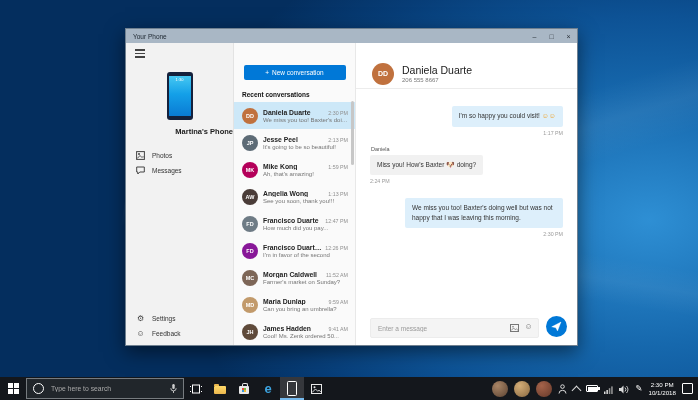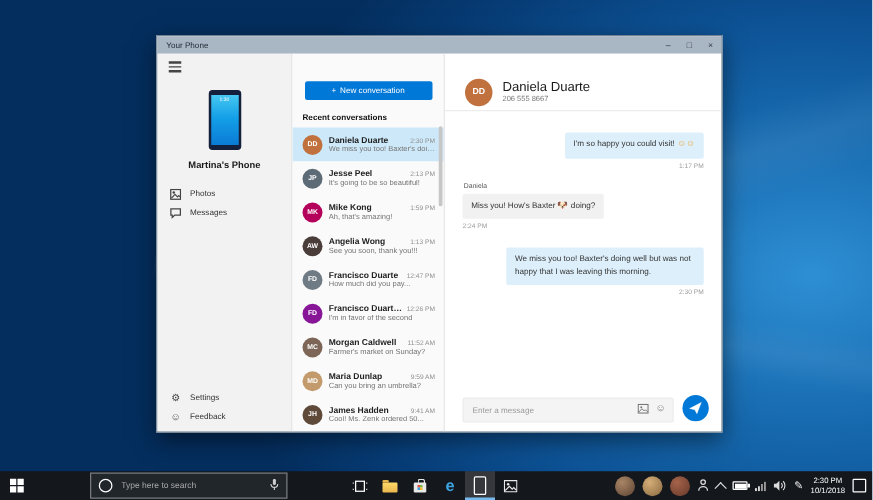--- a/index.html
+++ b/index.html
@@ -25,21 +25,21 @@
 
   
   .sidebar{width:108px;flex:none;background:#f2f2f2;border-right:1px solid #e3e3e3;
     box-sizing:border-box;display:flex;flex-direction:column;}
   .hamburger{margin:6px 0 0 9px;width:10px;display:flex;flex-direction:column;gap:2px;}
   .hamburger span{height:1.5px;background:#444;}
   .phone-graphic{width:26px;height:48px;background:#15213c;border-radius:3px;
     margin:14px auto 0;padding:4px 2px;box-sizing:border-box;}
   .phone-screen{width:100%;height:100%;background:linear-gradient(180deg,#46c8f2 0%,#14a0e8 45%,#0a7bd4 100%);
     text-align:center;font-size:4px;color:#fff;line-height:7px;}
-  .device-name{text-align:center;font-size:7.5px;font-weight:bold;color:#1a1a1a;margin-top:7px;}
+  .device-name{text-align:right;font-size:7.5px;font-weight:bold;color:#1a1a1a;margin-top:7px;}
   .side-nav{margin-top:12px;}
   .side-item{display:flex;align-items:center;gap:7px;height:15px;padding:0 10px;
     font-size:6.5px;color:#333;cursor:default;}
   .side-spacer{flex:1;}
   .side-footer{margin-bottom:4px;}
   .glyph-icon{font-size:8px;color:#444;line-height:1;width:9px;text-align:center;}
   .s-icon{flex:none;display:flex;align-items:center;justify-content:center;width:9px;}
 
   
   .convlist{width:122px;flex:none;background:#fafafa;border-right:1px solid #e8e8e8;
@@ -87,21 +87,21 @@
   .msg-input{width:100%;height:100%;box-sizing:border-box;background:#f4f4f4;
     border:1px solid #ececec;border-radius:2px;font-size:6.5px;color:#333;
     padding:0 30px 0 7px;outline:none;font-family:"Liberation Sans",sans-serif;}
   .msg-input::placeholder{color:#9a9a9a;}
   .input-icons{position:absolute;right:6px;top:0;height:100%;display:flex;align-items:center;gap:5px;color:#666;}
   .send-btn{width:21px;height:21px;border-radius:50%;background:#0078d7;flex:none;
     display:flex;align-items:center;justify-content:center;cursor:pointer;}
 
   
   .taskbar{position:absolute;left:0;bottom:0;width:698px;height:23px;background:#14171c;
-    display:flex;align-items:stretch;z-index:5;gap:46px;}
+    display:flex;align-items:stretch;z-index:5;}
   .start-btn{width:26px;display:flex;align-items:center;justify-content:center;}
   .win-logo{display:grid;grid-template-columns:5px 5px;grid-template-rows:5px 5px;gap:1px;}
   .win-logo span{background:#fff;}
   .searchbox{width:158px;margin:1px 0;background:#21262b;border:1px solid #767b7f;
     box-sizing:border-box;display:flex;align-items:center;gap:5px;padding:0 6px;}
   .cortana-ring{width:9px;height:9px;border:1.4px solid #fff;border-radius:50%;flex:none;}
   .search-input{flex:1;background:transparent;border:none;outline:none;color:#b9b9b9;
     font-size:6.8px;min-width:0;font-family:"Liberation Sans",sans-serif;}
   .search-input::placeholder{color:#a9a9a9;}
   .task-icons{display:flex;}

